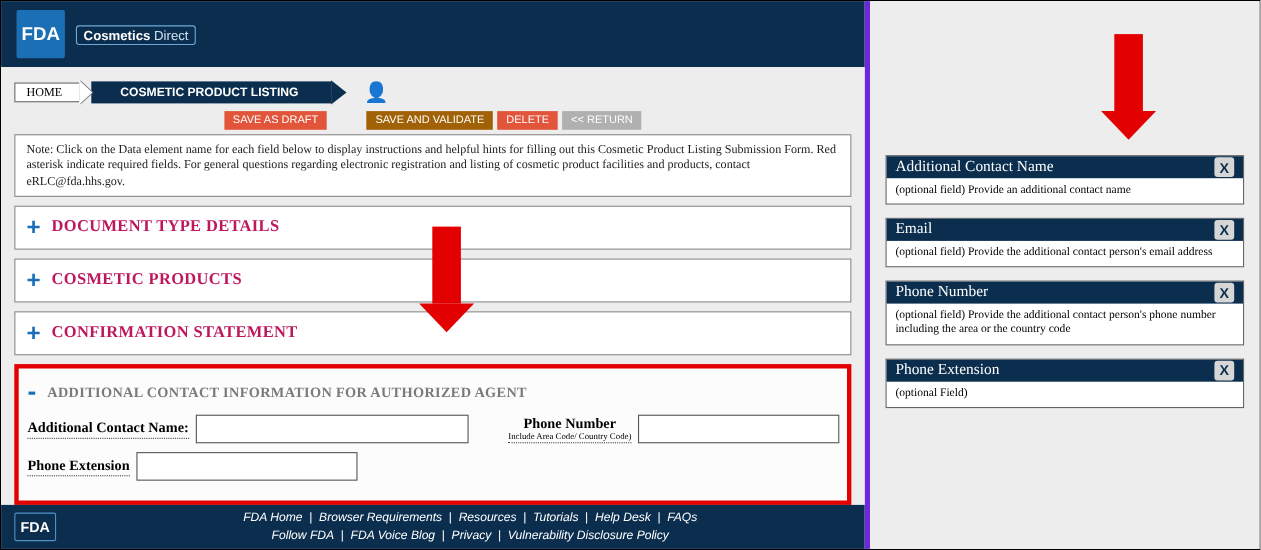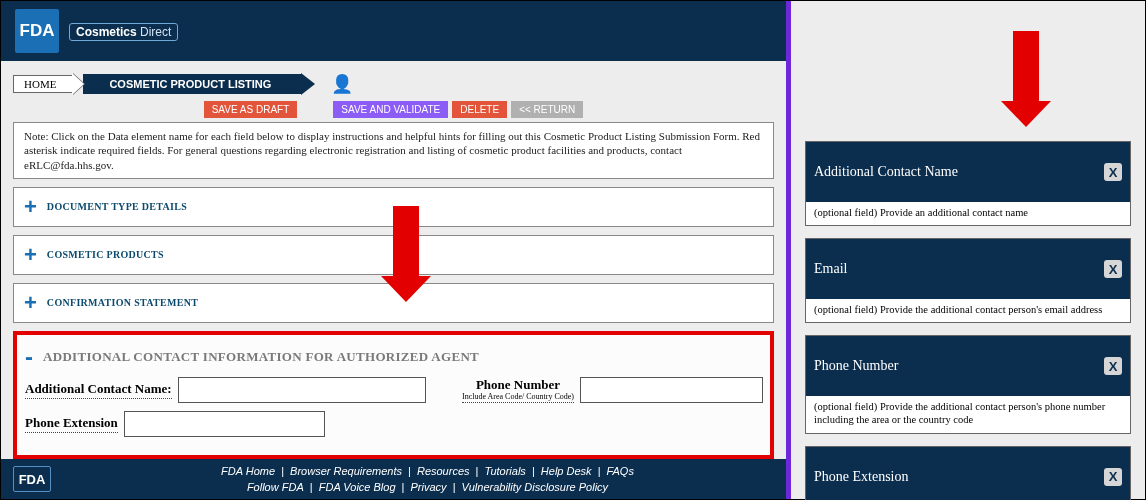--- a/index.html
+++ b/index.html
@@ -23,49 +23,49 @@
   .breadcrumbRow{display:flex;align-items:center;margin-bottom:6px;}
   .bcHome{background:#fff;border:1px solid #666;font-size:11px;font-family:Georgia,serif;padding:2px 16px 2px 10px;position:relative;}
   .bcArrow{width:0;height:0;border-top:11px solid transparent;border-bottom:11px solid transparent;border-left:12px solid #fff;margin-left:-1px;filter:drop-shadow(1px 0 0 #666);}
   .bcMain{margin-left:-1px;background:#0b2e4e;color:#fff;font-size:11px;font-weight:700;padding:4px 30px 4px 26px;font-family:Arial,Helvetica,sans-serif;}
   .bcTail{width:0;height:0;border-top:11px solid transparent;border-bottom:11px solid transparent;border-left:14px solid #0b2e4e;}
   .personIcon{margin-left:16px;font-size:18px;}
 
   .btnRow{display:flex;justify-content:center;gap:4px;margin-bottom:4px;}
   .btnRow button{border:none;color:#fff;font-size:10px;font-family:Arial,Helvetica,sans-serif;padding:3px 8px;cursor:pointer;}
   .b-red{background:#e2553b;}
-  .b-blue{background:#8b5cf6;margin-left:32px;}
+  .b-blue{background:#a16207;margin-left:32px;}
   .b-gray{background:#b0b0b0;color:#333;}
 
   .noteBox,.accordion{background:#fff;border:1px solid #888;margin-bottom:8px;padding:6px 10px;font-size:11px;font-family:Georgia,serif;color:#222;}
   .noteBox{line-height:1.3;}
   .accordion{display:flex;align-items:center;gap:10px;padding:8px 10px;}
   .accIcon{color:#1b6fb5;font-size:22px;font-weight:700;line-height:1;font-family:Arial,Helvetica,sans-serif;}
-  .accTitle{color:#0c4a6e;font-weight:700;font-size:10px;letter-spacing:.3px;text-align:center;}
+  .accTitle{color:#be185d;font-weight:700;font-size:15px;letter-spacing:.3px;text-align:center;}
 
   .highlightBox{border:4px solid #e30000;background:#fcfcfc;padding:4px 8px 10px;margin-bottom:6px;}
   .hbHead{display:flex;align-items:center;gap:10px;padding:6px 0 8px;}
   .hbIcon{color:#1b6fb5;font-size:24px;font-weight:700;line-height:1;font-family:Arial,Helvetica,sans-serif;}
   .hbTitle{color:#7a7a7a;font-weight:700;font-size:13px;letter-spacing:.3px;font-family:Georgia,serif;}
   .formRow{display:flex;gap:36px;margin-bottom:8px;}
   .fcol{display:flex;align-items:center;}
   .fLabel{font-family:Georgia,serif;font-weight:700;font-size:13px;border-bottom:1px dotted #444;padding-bottom:1px;margin-right:6px;white-space:nowrap;}
   .fSub{font-size:8px;font-weight:400;display:block;line-height:1;}
   .fInput{border:1px solid #555;height:22px;background:#fff;}
 
   
   .ftr{position:absolute;left:0;right:0;bottom:0;height:40px;background:#0b2e4e;color:#fff;font-family:Arial,Helvetica,sans-serif;font-size:11px;display:flex;align-items:center;}
   .ftrLogo{width:36px;height:24px;background:transparent;color:#fff;border:1px solid #5590c4;font-weight:700;display:flex;align-items:center;justify-content:center;margin:0 18px 0 12px;border-radius:2px;font-size:13px;}
   .ftrLinks{flex:1;text-align:center;line-height:1.5;}
   .ftrLinks span{padding:0 3px;font-style:italic;}
 
   
   .helpItem{margin:10px 14px 12px;border:1px solid #666;background:#fff;}
   .helpItem:first-of-type{margin-top:140px;}
-  .hiBar{background:#0b2e4e;color:#fff;font-family:Georgia,serif;font-size:14px;padding:21px 8px;display:flex;align-items:center;justify-content:space-between;}
+  .hiBar{background:#0b2e4e;color:#fff;font-family:Georgia,serif;font-size:14px;padding:1px 8px;display:flex;align-items:center;justify-content:space-between;}
   .hiX{width:18px;height:18px;background:#d6d6d6;color:#0b2e4e;font-weight:700;font-family:Arial,sans-serif;display:flex;align-items:center;justify-content:center;border-radius:3px;font-size:13px;}
   .hiBody{font-size:10.5px;font-family:Georgia,serif;padding:4px 8px 6px;line-height:1.25;}
 
   
   .arrow{position:absolute;width:50px;}
   .arrow .shaft{width:26px;height:70px;background:#e30000;margin:0 auto;}
   .arrow .head{width:0;height:0;border-left:25px solid transparent;border-right:25px solid transparent;border-top:26px solid #e30000;margin:0 auto;}
   .arrowL{left:380px;top:205px;}
   .arrowR{left:1000px;top:30px;}
 </style>

